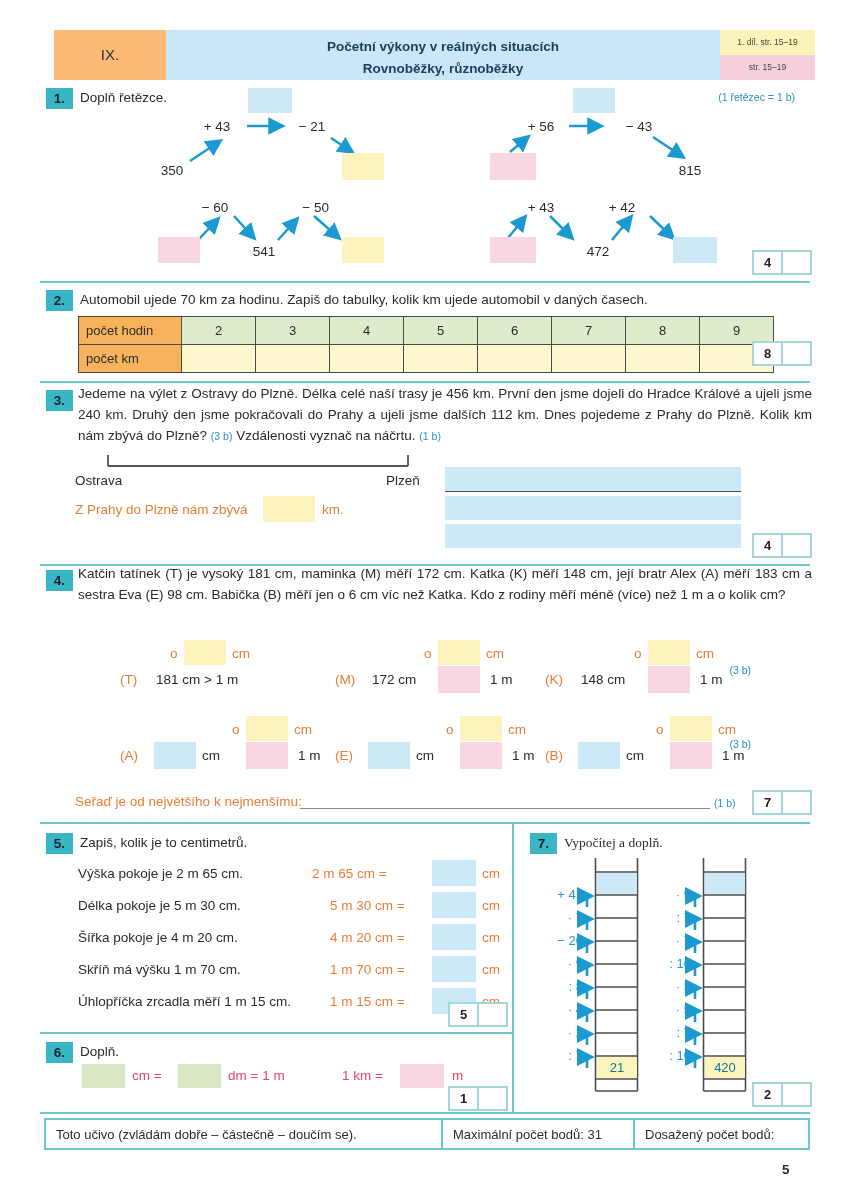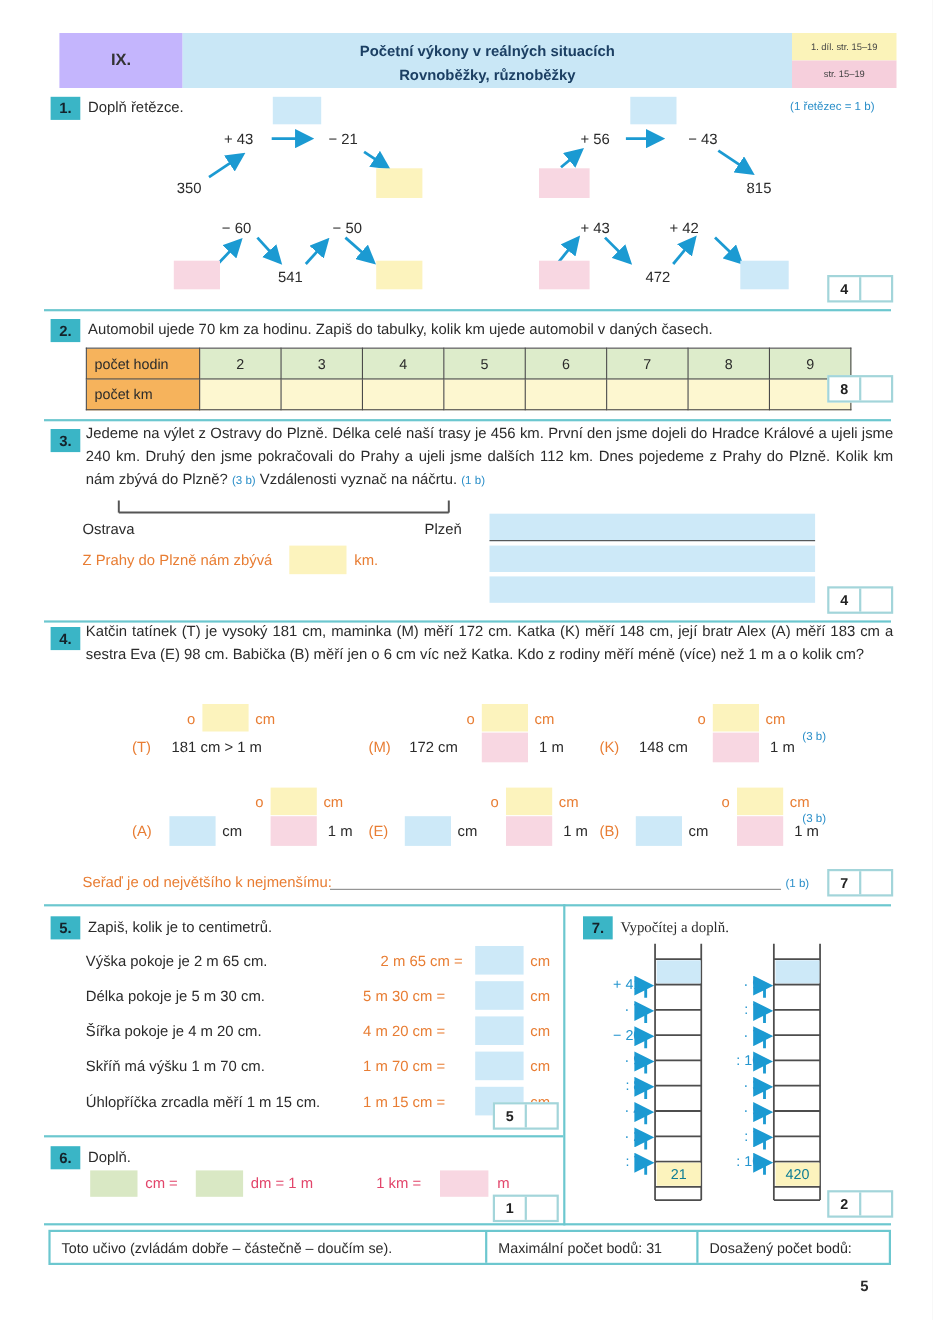--- a/index.html
+++ b/index.html
@@ -18,22 +18,22 @@
   .vsep{position:absolute;width:2px;background:#6cc7cf;}
   .fill{position:absolute;}
   .b-blue{background:#cde9f8;}
   .b-yellow{background:#fcf3bd;}
   .b-pink{background:#f8d7e2;}
   .b-green{background:#d9e8c4;}
   .score{position:absolute;display:flex;border:2px solid #a3d5da;background:#fff;}
   .score-cell{width:27px;height:21px;font-weight:bold;font-size:13px;display:flex;
               align-items:center;justify-content:center;color:#222;}
   .score-cell + .score-cell{border-left:2px solid #a3d5da;}
-  .hdr-chapter{position:absolute;left:54px;top:30px;width:112px;height:50px;background:#c4b5fd;
-               font-weight:bold;font-size:15px;text-align:center;line-height:50px;color:#333;}
+  .hdr-chapter{position:absolute;left:54px;top:30px;width:112px;height:50px;background:#fdba74;
+               font-weight:normal;font-size:15px;text-align:center;line-height:50px;color:#333;}
   .hdr-banner{position:absolute;left:166px;top:30px;width:554px;height:50px;background:#c9e7f6;
               display:flex;flex-direction:column;justify-content:flex-end;}
   .hdr-banner div{text-align:center;font-weight:bold;font-size:13.5px;color:#1b3f63;line-height:22px;}
   .hdr-ref{position:absolute;left:720px;width:95px;height:25px;font-size:8.5px;color:#444;
            text-align:center;line-height:25px;}
   .ex2-table{position:absolute;left:78px;top:316px;border-collapse:collapse;}
   .ex2-table td{border:1px solid #4a4a4a;height:25px;font-size:13px;color:#2b2b2b;}
   .ex2-table td.th{width:94px;padding-left:7px;background:#f6b35c;}
   .ex2-table td.gr{width:71px;background:#ddeccb;text-align:center;}
   .ex2-table td.yl{width:71px;background:#fdf7d0;}
@@ -293,21 +293,21 @@
     <div class="score-cell"></div>
   </div>
 
   <div class="sep" style="left:40px;top:822px;width:770px;"></div>
   <div class="vsep" style="left:512px;top:822px;height:292px;"></div>
 
   <div class="badge" style="left:46px;top:833px;">5.</div>
   <div class="txt" style="left:80px;top:835px;">Zapiš, kolik je to centimetrů.</div>
 
   <div class="txt" style="left:78px;top:866px;">Výška pokoje je 2 m 65 cm.</div>
-  <div class="txt orange" style="left:312px;top:866px;margin-left:34px;">2 m 65 cm =</div>
+  <div class="txt orange" style="left:312px;top:866px;">2 m 65 cm =</div>
   <div class="fill b-blue" style="left:432px;top:860px;width:44px;height:26px;"></div>
   <div class="txt orange" style="left:482px;top:866px;">cm</div>
 
   <div class="txt" style="left:78px;top:898px;">Délka pokoje je 5 m 30 cm.</div>
   <div class="txt orange" style="left:330px;top:898px;">5 m 30 cm =</div>
   <div class="fill b-blue" style="left:432px;top:892px;width:44px;height:26px;"></div>
   <div class="txt orange" style="left:482px;top:898px;">cm</div>
 
   <div class="txt" style="left:78px;top:930px;">Šířka pokoje je 4 m 20 cm.</div>
   <div class="txt orange" style="left:330px;top:930px;">4 m 20 cm =</div>

